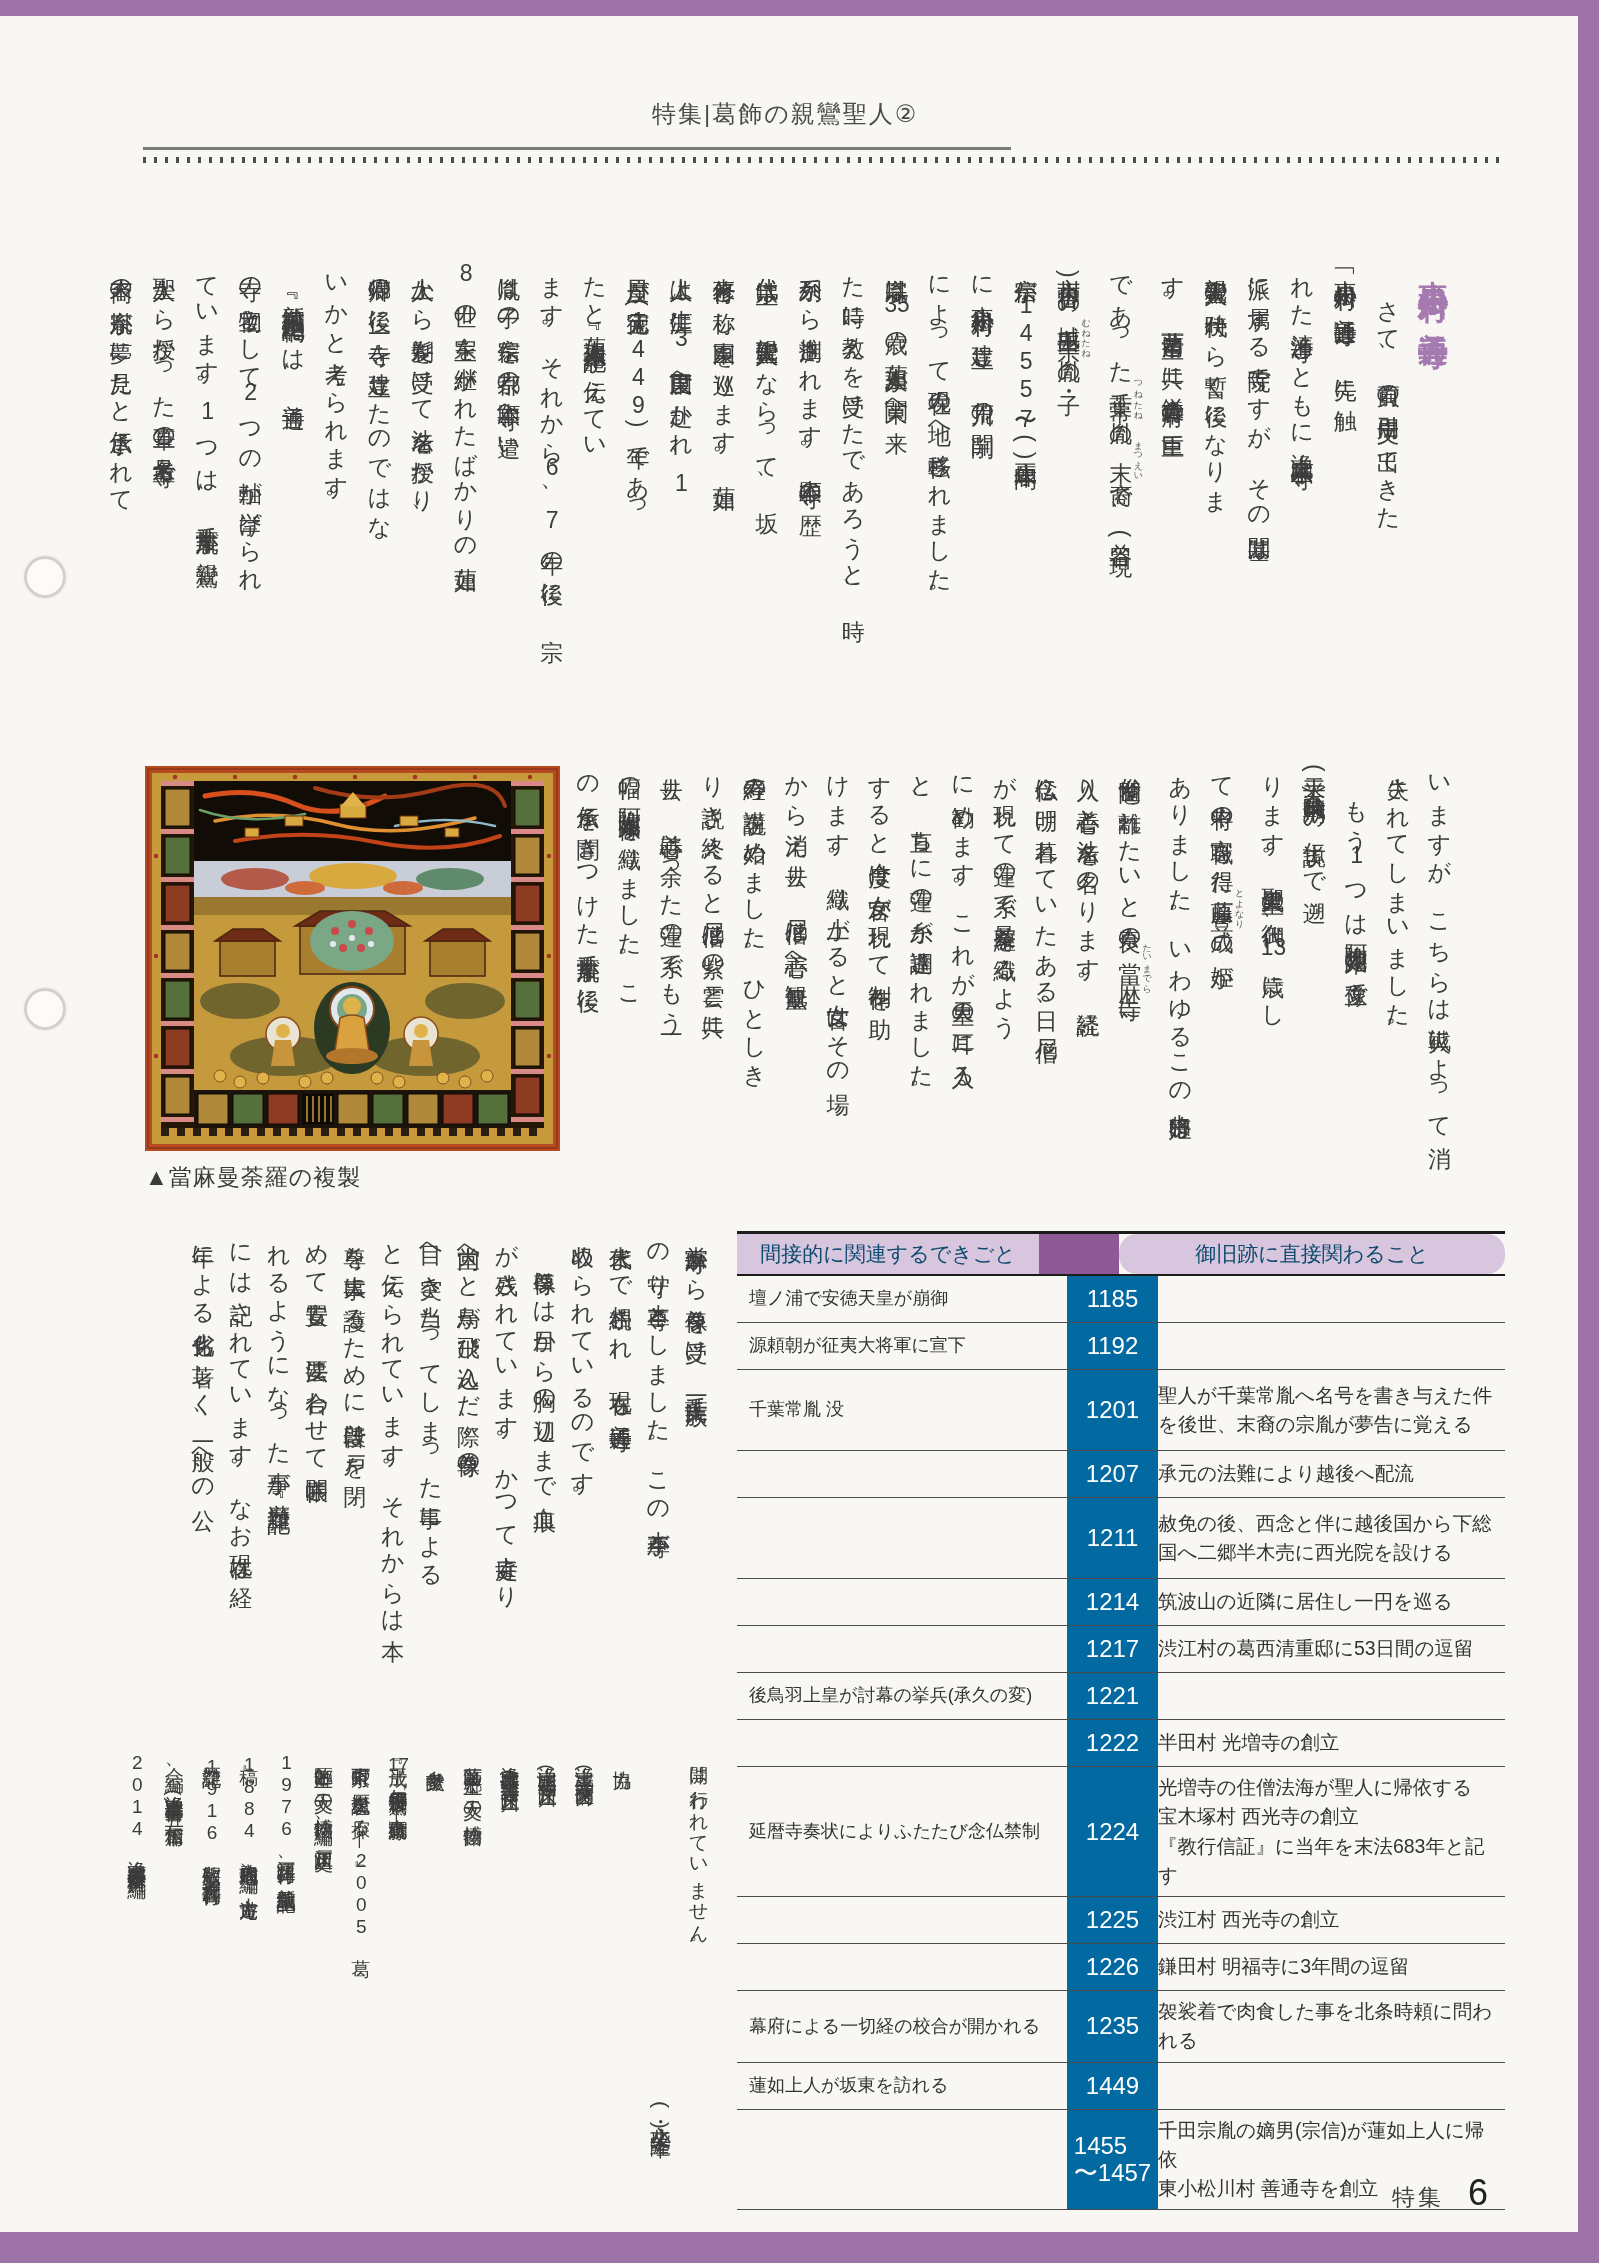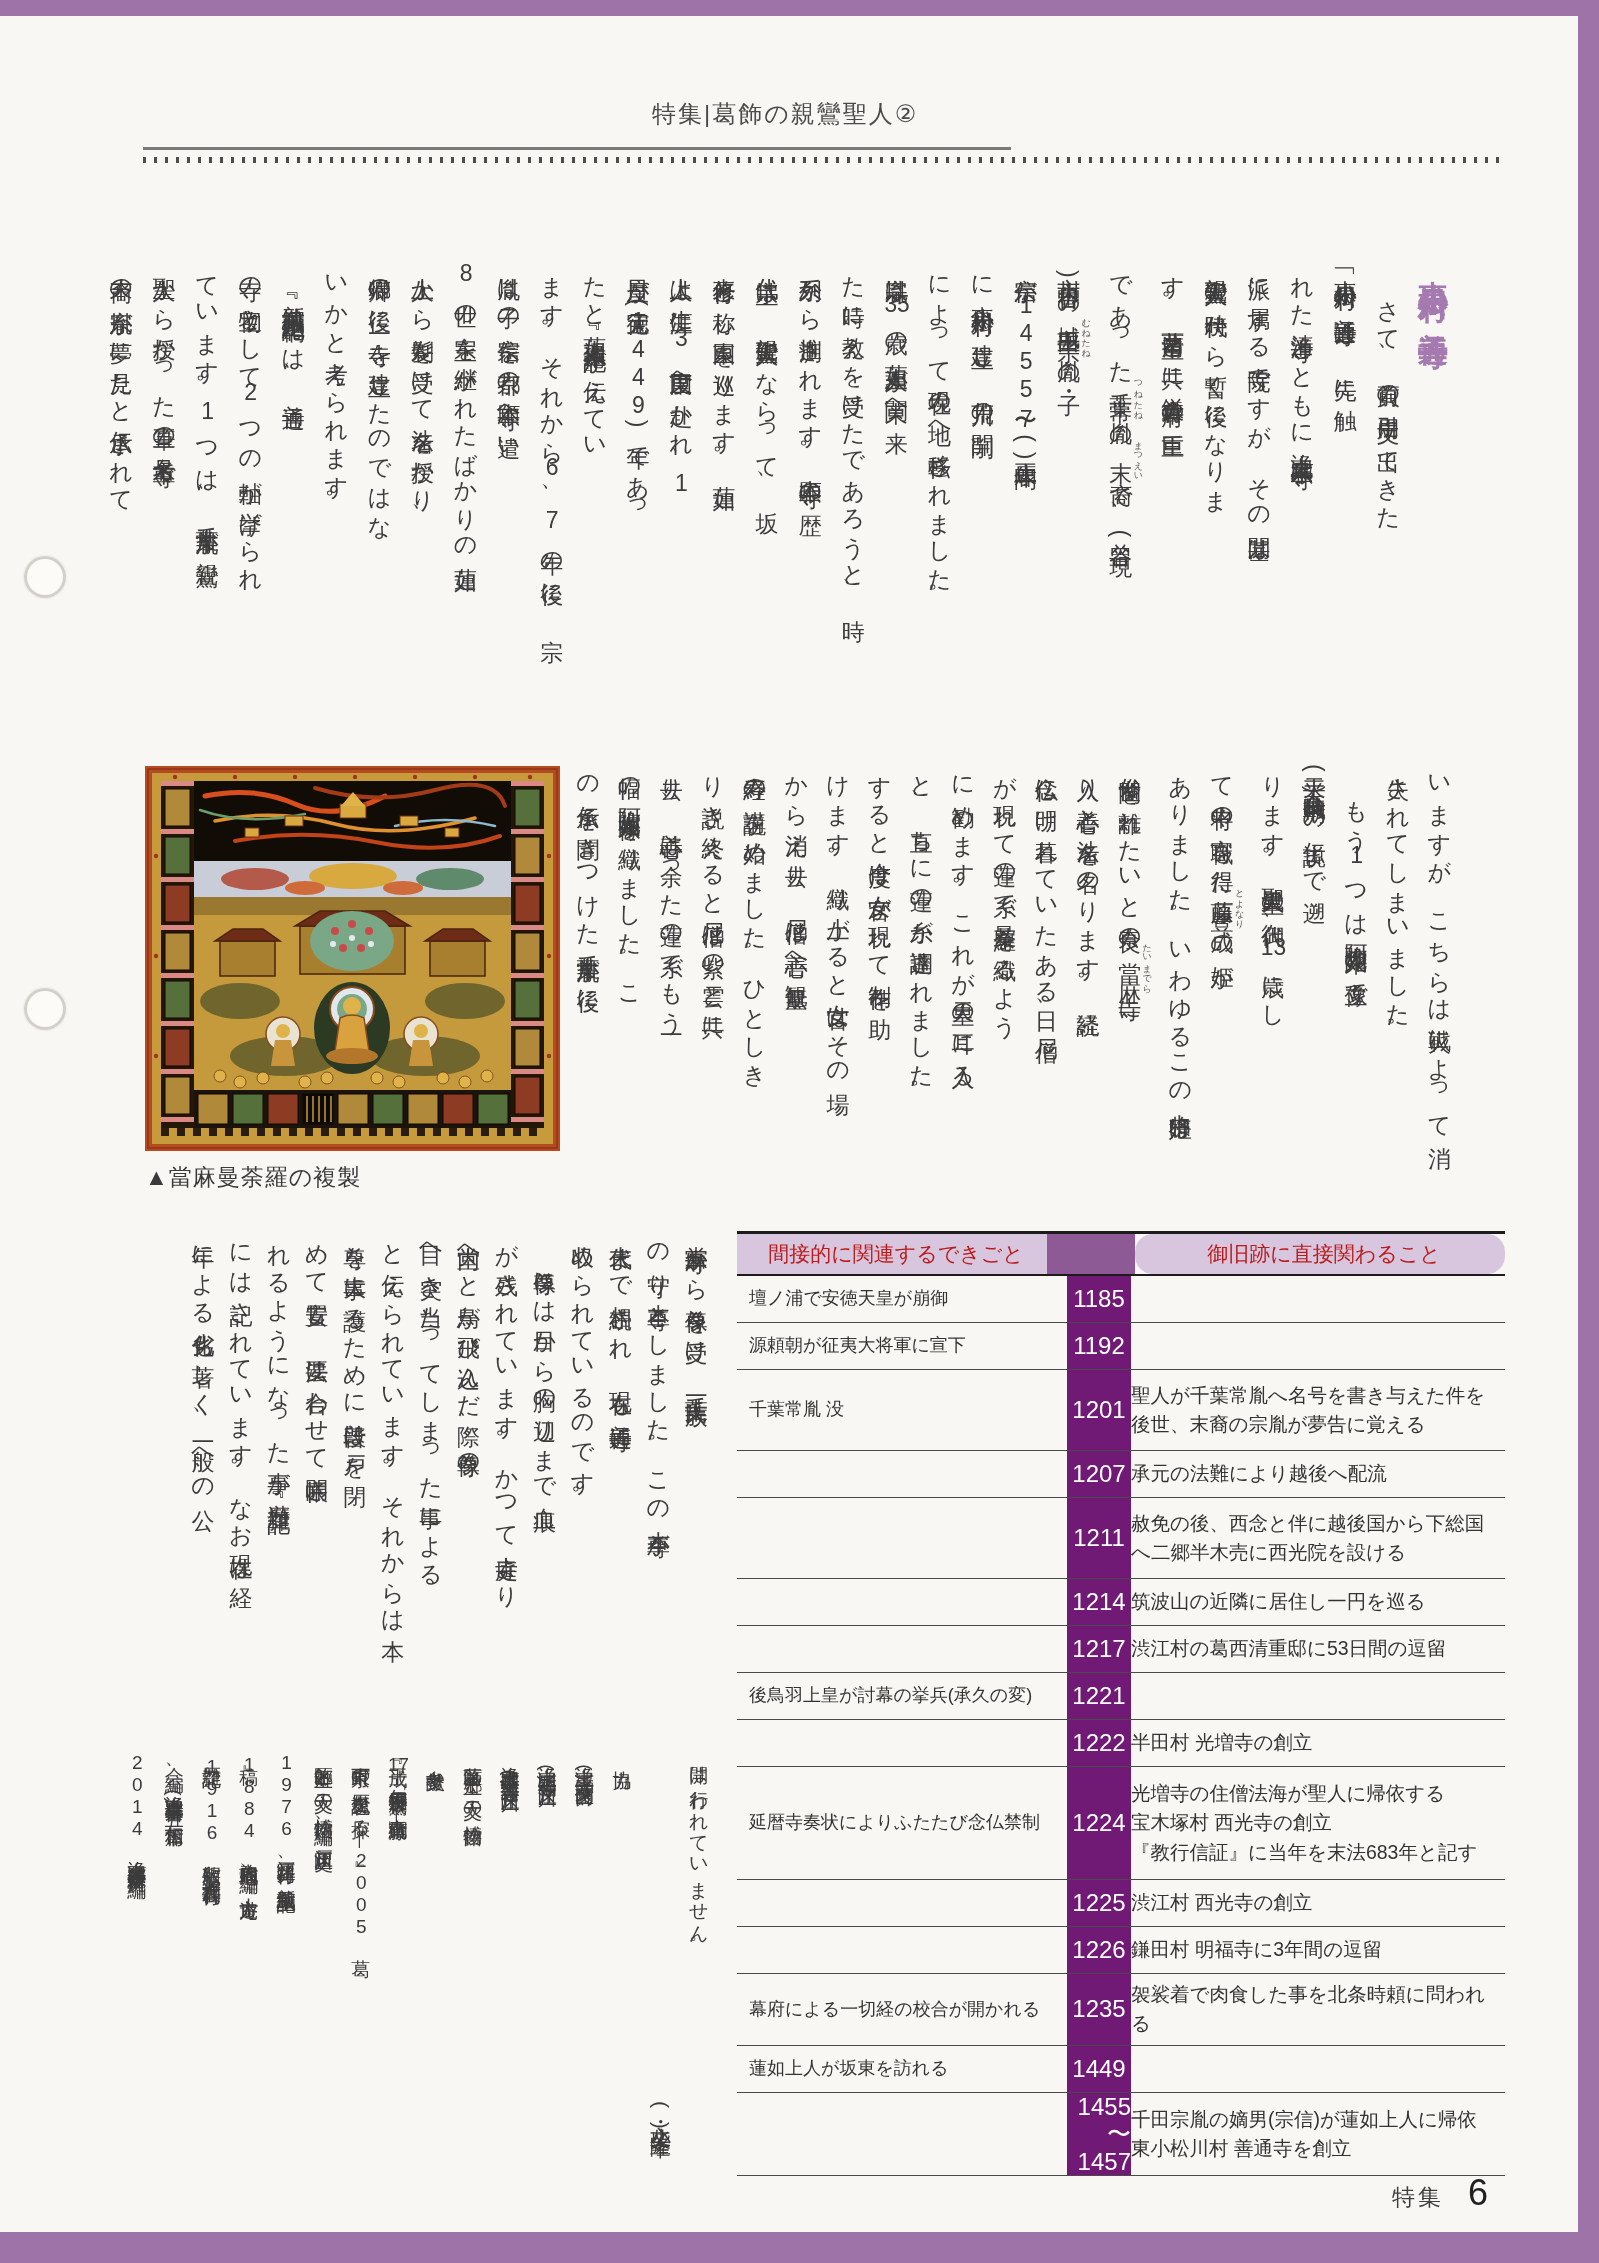--- a/index.html
+++ b/index.html
@@ -34,25 +34,25 @@
   
   .figure{position:absolute;left:145px;top:750px;width:415px;height:385px;}
   .figure svg{display:block;width:415px;height:385px;}
   .caption{position:absolute;left:145px;top:1146px;font-size:23px;color:#3a3a3a;letter-spacing:1px;}
 
   
   .timeline{position:absolute;left:737px;top:1215px;width:768px;border-top:3px solid #1c1c1c;}
   .tl-row{display:flex;border-bottom:1.6px solid #4a4a4a;background:transparent;}
   .tl-row.tl-head{border-bottom:2.5px solid #1c1c1c;}
   .tl-left{width:302px;padding:6px 16px 6px 12px;font-size:18px;color:#333;display:flex;align-items:center;line-height:1.3;}
-  .tl-year{width:64px;background:#701a75;color:#ffffff;display:flex;align-items:center;justify-content:center;
-           font-size:24px;white-space:pre-line;text-align:right;line-height:1.15;}
+  .tl-year{width:91px;background:#0369a1;color:#ffffff;display:flex;align-items:center;justify-content:center;
+           font-size:24px;white-space:pre-line;text-align:left;line-height:1.15;}
   .tl-right{flex:1;padding:6px 6px 6px 0;font-size:19.5px;color:#333;display:flex;align-items:center;
             white-space:pre-line;line-height:1.5;}
-  .tl-h{display:flex;align-items:center;justify-content:center;background:#d8c6de;color:#b91c1c;min-height:40px;padding-left:8px;}
+  .tl-h{display:flex;align-items:center;justify-content:center;background:#d8c6de;color:#0c4a6e;min-height:40px;}
   .tl-h.tl-h-left{width:302px;font-size:21px;}
   .tl-h.tl-h-year{width:80px;background:#8e5a96;}
   .tl-h.tl-h-right{flex:1;font-size:21px;border-radius:18px;}
   .lines-1{min-height:46px;}.lines-2{min-height:80px;}.lines-3{min-height:112px;}
 
   
   .footer{position:absolute;left:1392px;top:2156px;display:flex;align-items:baseline;gap:24px;}
   .footer-label{font-size:23px;color:#3f3f3f;letter-spacing:3px;}
   .footer-num{font-size:36px;color:#222;}
 

